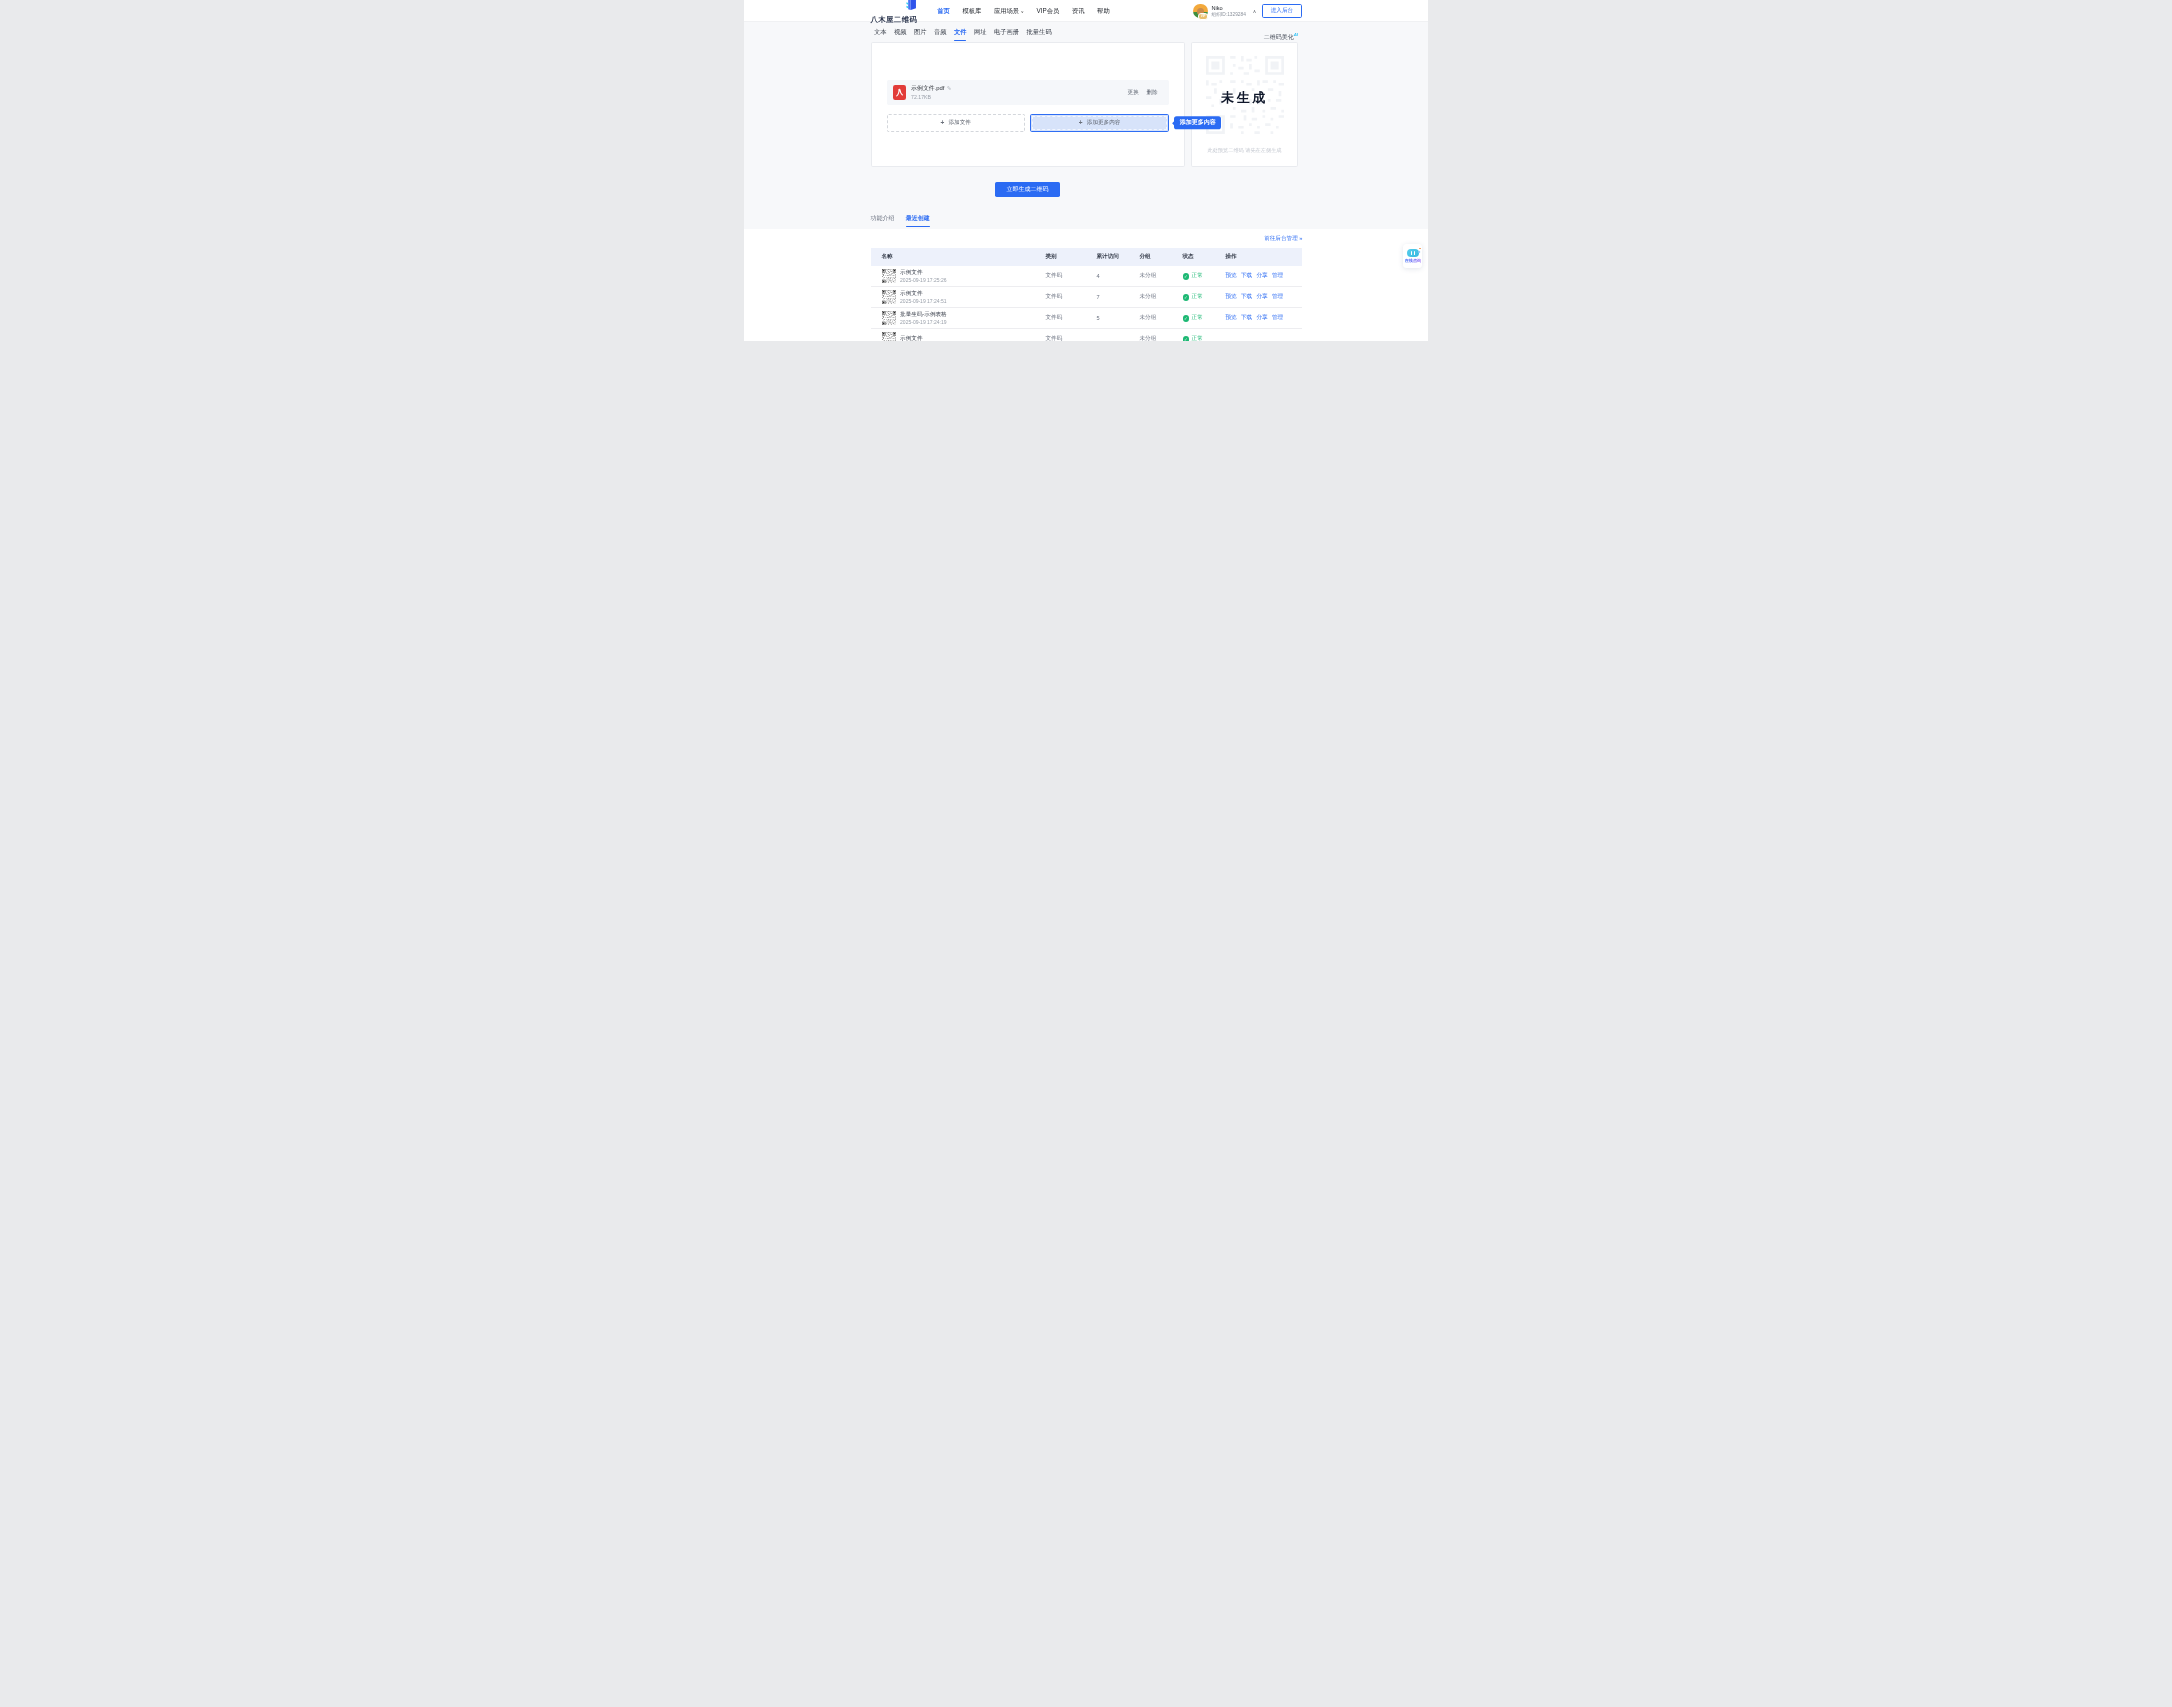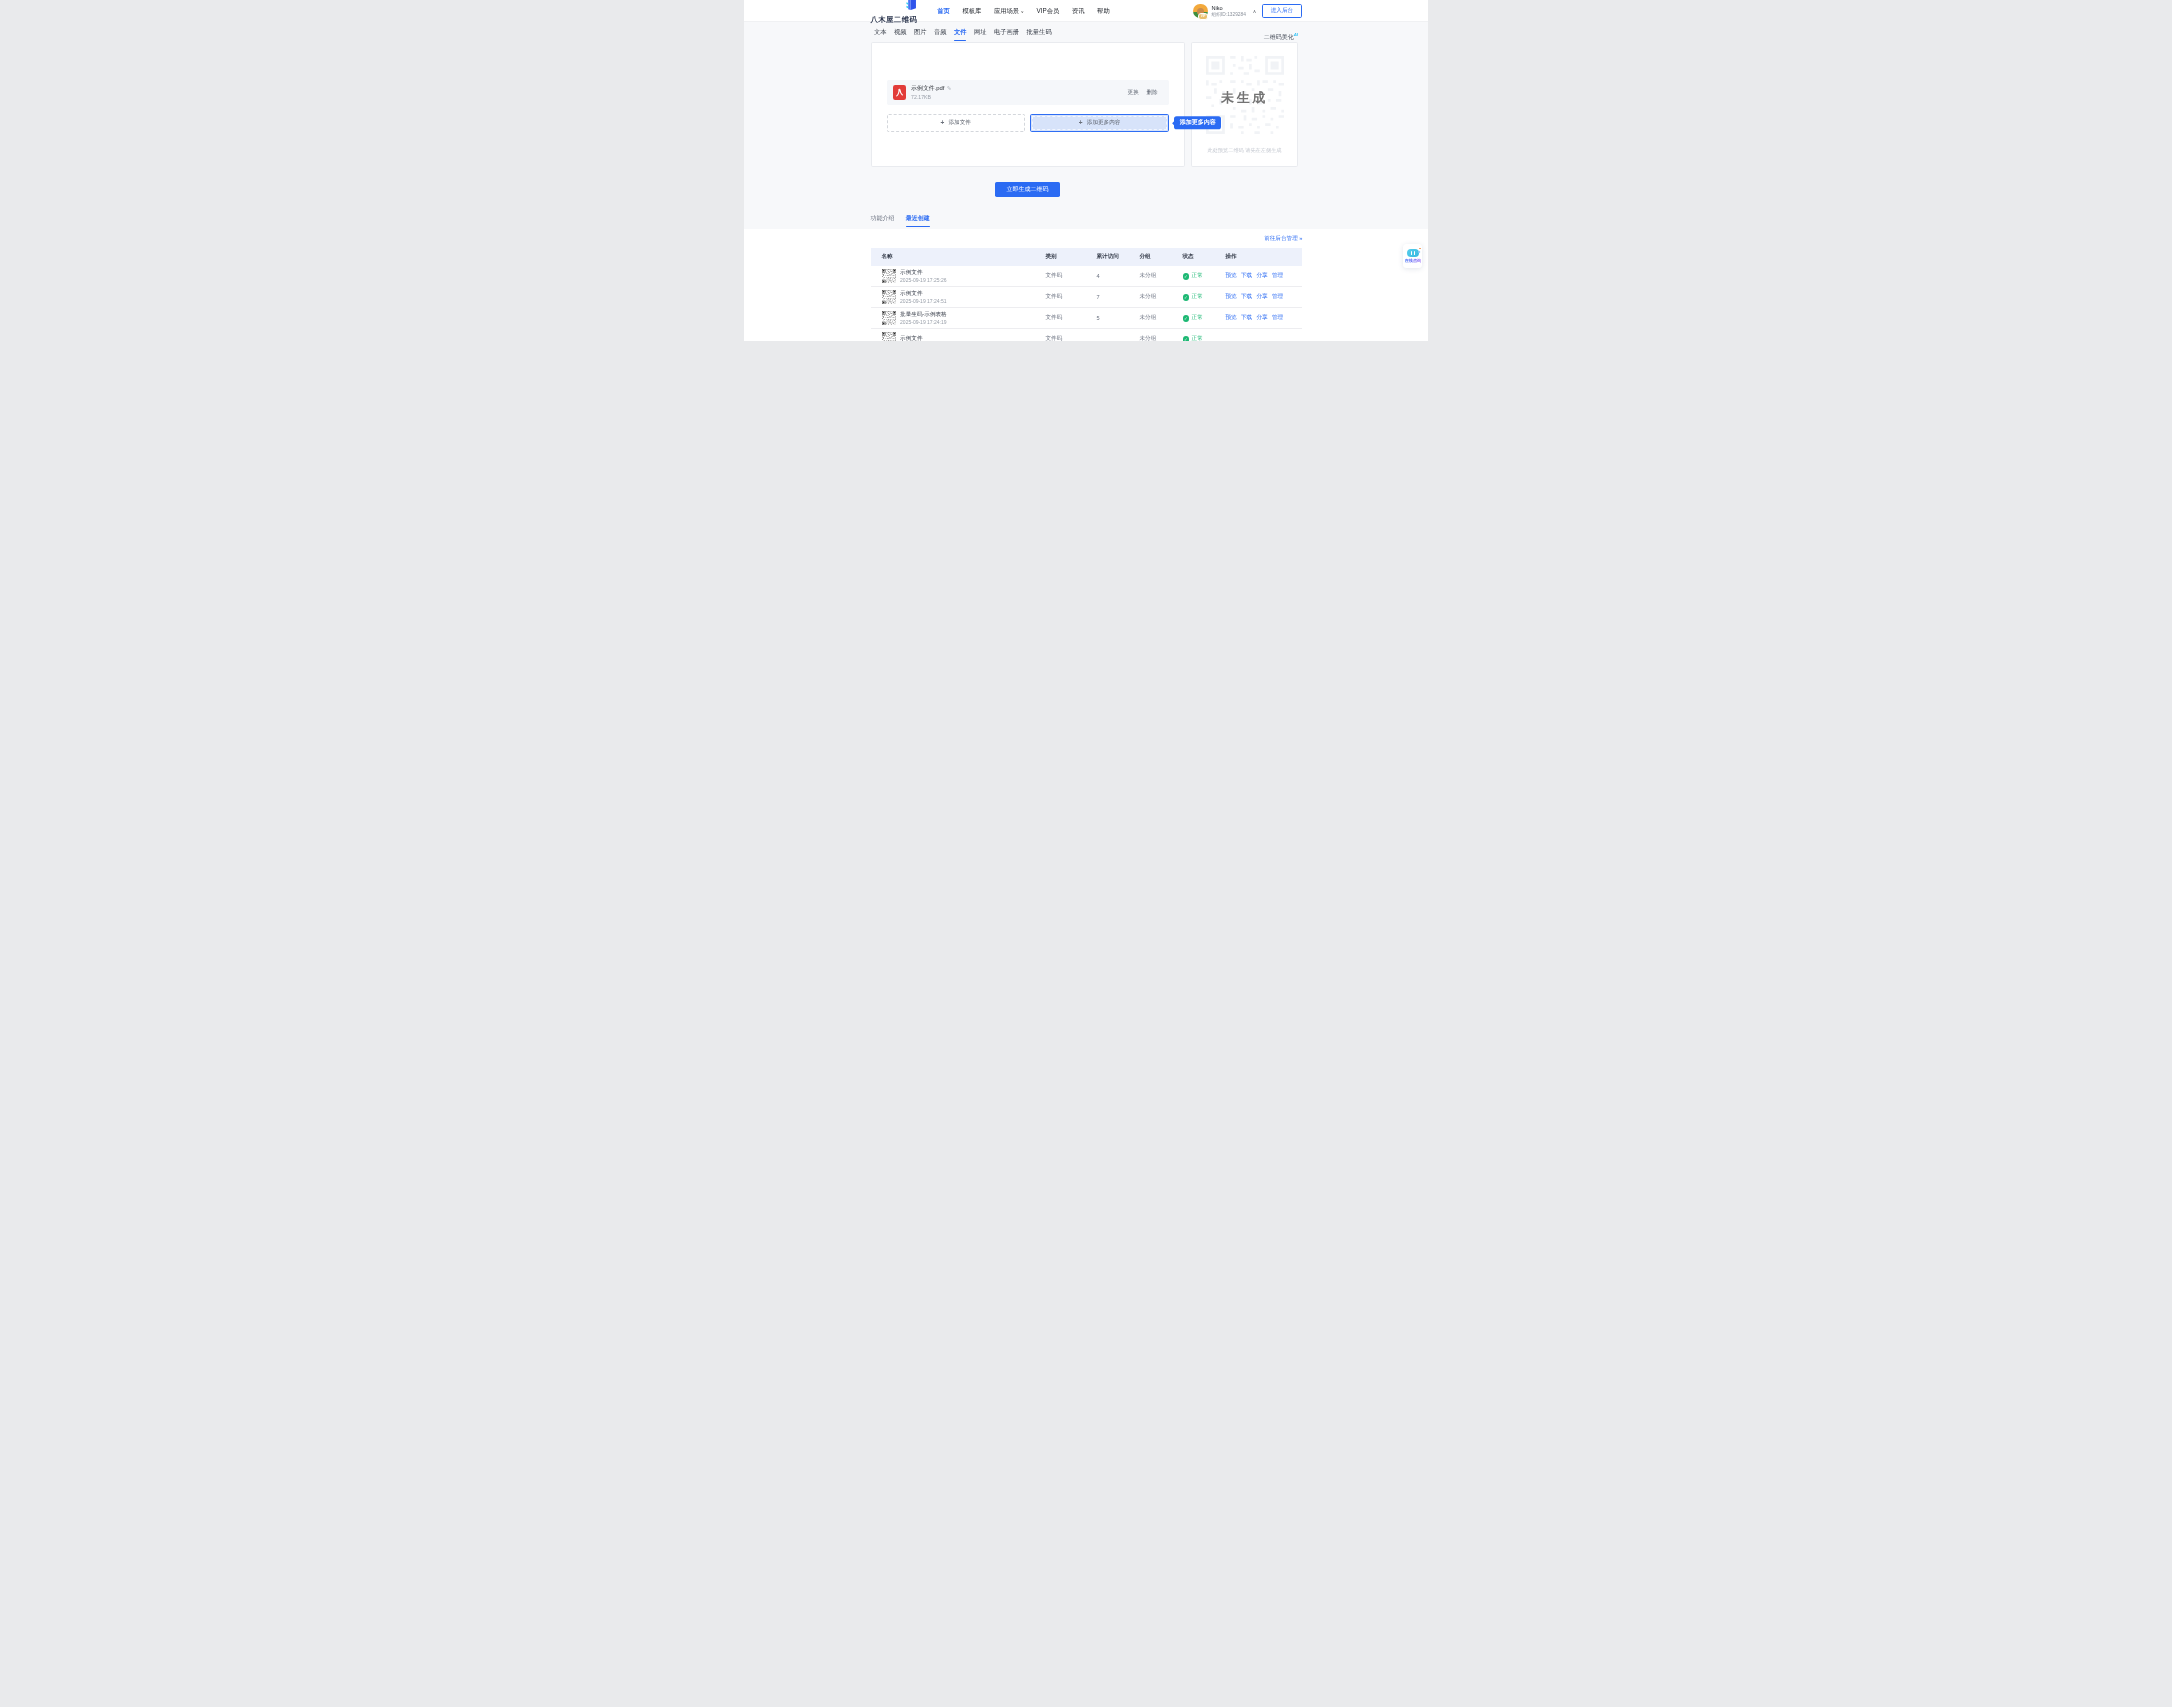--- a/index.html
+++ b/index.html
@@ -62,21 +62,21 @@
   .add-btn .plus { color:#6a707a; font-size:6.5px; font-weight:bold; }
   .add-more { position:relative; border:0.9px solid #2f6ef4; background:#d7e3fa; }
   .add-more::before { content:""; position:absolute; inset:0.9px; border:0.4px dashed #f2f6ff; border-radius:0.9px; pointer-events:none; }
   .tip { position:absolute; left:calc(100% + 6.5px); top:50%; transform:translateY(-50%);
          background:#2b6bf3; color:#fff; font-size:6px; font-weight:bold; white-space:nowrap;
          height:13.5px; line-height:13.5px; padding:0 5.6px; border-radius:2.6px; z-index:9; }
   .tip::before { content:""; position:absolute; left:-1.7px; top:50%; width:3.9px; height:3.9px;
                  background:#2b6bf3; transform:translateY(-50%) rotate(45deg); }
 
   .qr-big { width:78px; height:78px; margin-top:13px; fill:#f1f3f6; }
-  .qr-wm { position:absolute; left:0; right:0; top:46px; font-size:13px; letter-spacing:2.6px; color:#737373; font-weight:bold; }
+  .qr-wm { position:absolute; left:0; right:0; top:46px; font-size:13px; letter-spacing:2.6px; color:#0f172a; font-weight:bold; }
   .qr-hint { margin-top:12px; font-size:5.2px; color:#c5c9d1; }
 
   .genrow { width:314px; text-align:center; margin-top:14.8px; }
   .gen-btn { width:65px; height:15px; background:#2b6bf3; color:#fff; border:none; border-radius:1.7px;
              font-size:6px; cursor:pointer; font-family:inherit; }
 
   .sectabs { display:flex; gap:11.3px; margin-top:17.4px; padding-left:0; }
   .sectab { font-size:6px; color:#6b7280; padding-bottom:3.9px; position:relative; cursor:pointer; }
   .sectab.act { color:#2b6bf3; font-weight:bold; }
   .sectab.act::after { content:""; position:absolute; left:0; right:0; bottom:0; height:1.3px; border-radius:0.9px; background:#2b6bf3; }

